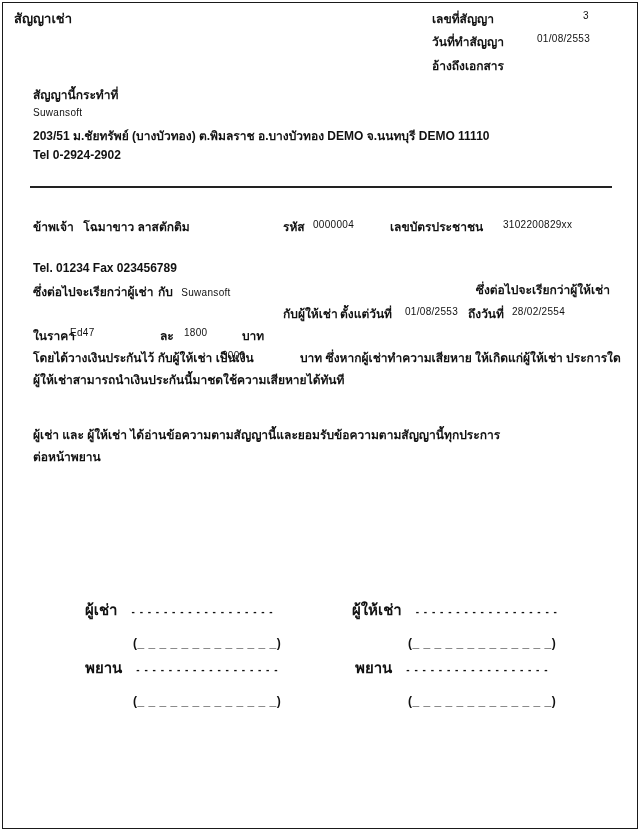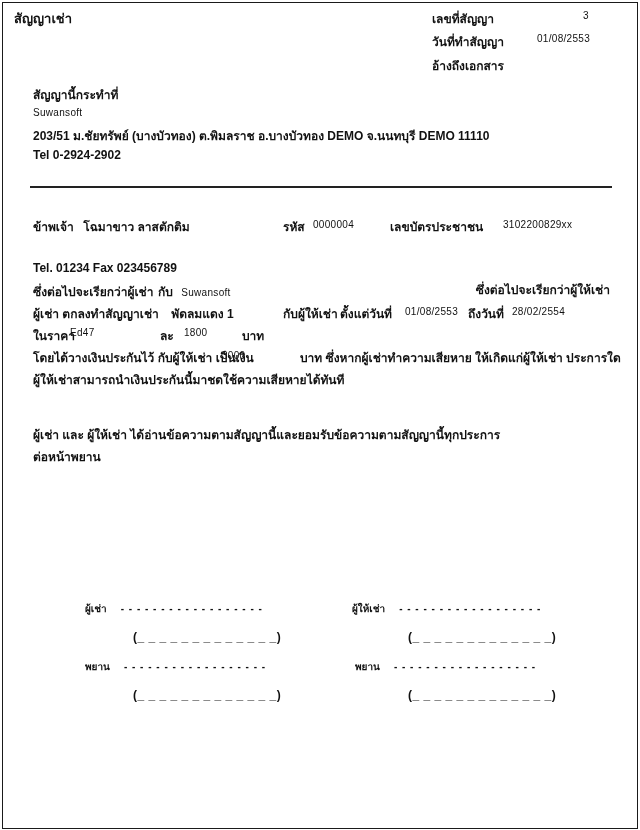--- a/index.html
+++ b/index.html
@@ -8,21 +8,21 @@
     font-family:"Liberation Sans","DejaVu Sans",sans-serif;
     color:#111;overflow:hidden;
   }
   .frame{position:absolute;left:2px;top:2px;right:2px;bottom:1px;border:1px solid #1a1a1a;pointer-events:none;}
   .abs{position:absolute;white-space:nowrap;}
   .lbl{font-weight:bold;font-size:12px;}
   .val{font-weight:normal;font-size:10px;letter-spacing:.3px;}
   .title{font-weight:bold;font-size:13px;}
   .hr{position:absolute;left:30px;width:582px;border-top:2px solid #222;height:0;}
   .dash{font-size:10px;font-weight:bold;letter-spacing:1px;}
-  .sig-label{font-weight:bold;font-size:10px;margin-right:14px;}
+  .sig-label{font-weight:bold;font-size:15px;margin-right:14px;}
   .paren{font-size:12px;font-weight:bold;letter-spacing:0.5px;}
 </style>
 </head>
 <body>
 
 <div class="page">
   <div class="frame"></div>
 
   <div class="abs title" style="left:14px;top:8px">สัญญาเช่า</div>
 
@@ -52,24 +52,20 @@
 
   <div class="abs lbl" style="left:33px;top:261px">Tel. 01234 Fax 023456789</div>
 
   <div class="abs" style="left:33px;top:282px">
     <span class="lbl">ซึ่งต่อไปจะเรียกว่าผู้เช่า</span>
     <span class="lbl" style="margin-left:0">กับ</span>
     <span class="val" style="margin-left:4px">Suwansoft</span>
   </div>
   <div class="abs lbl" style="right:30px;top:280px">ซึ่งต่อไปจะเรียกว่าผู้ให้เช่า</div>
 
-  <div class="abs" style="left:33px;top:304px">
-    <span class="lbl">ผู้เช่า ตกลงทำสัญญาเช่า</span>
-    <span class="lbl" style="margin-left:8px">พัดลมแดง 1</span>
-  </div>
   <div class="abs lbl" style="left:283px;top:304px">กับผู้ให้เช่า</div>
   <div class="abs lbl" style="left:340px;top:304px">ตั้งแต่วันที่</div>
   <div class="abs val" style="left:405px;top:306px">01/08/2553</div>
   <div class="abs lbl" style="left:468px;top:304px">ถึงวันที่</div>
   <div class="abs val" style="left:512px;top:306px">28/02/2554</div>
 
   <div class="abs lbl" style="left:33px;top:326px">ในราคา</div>
   <div class="abs val" style="left:70px;top:327px">Ed47</div>
   <div class="abs lbl" style="left:160px;top:326px">ละ</div>
   <div class="abs val" style="left:184px;top:327px">1800</div>

